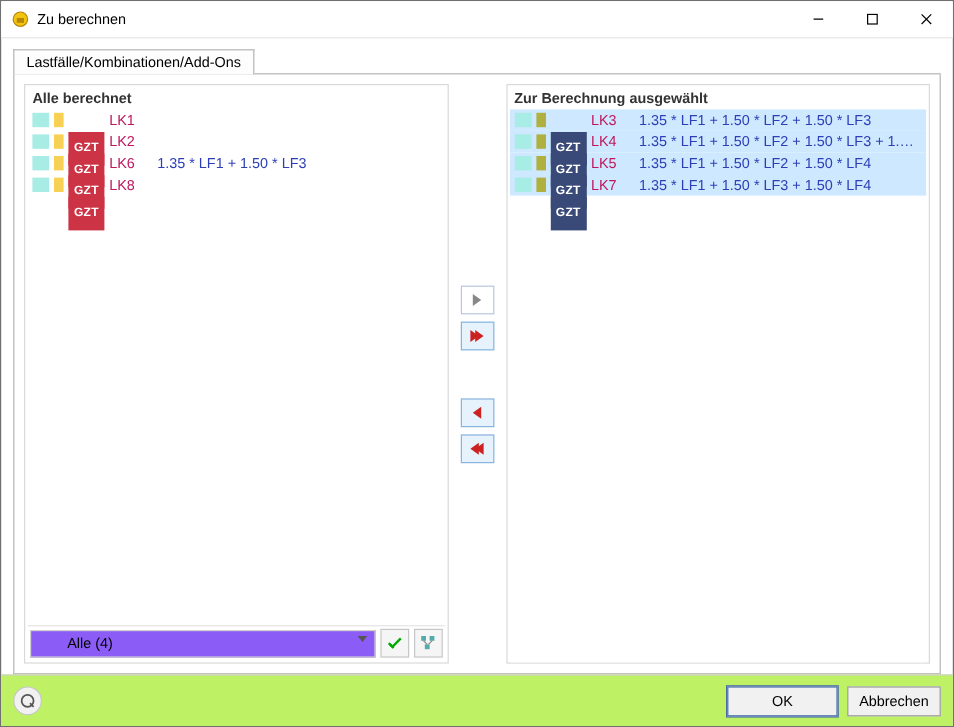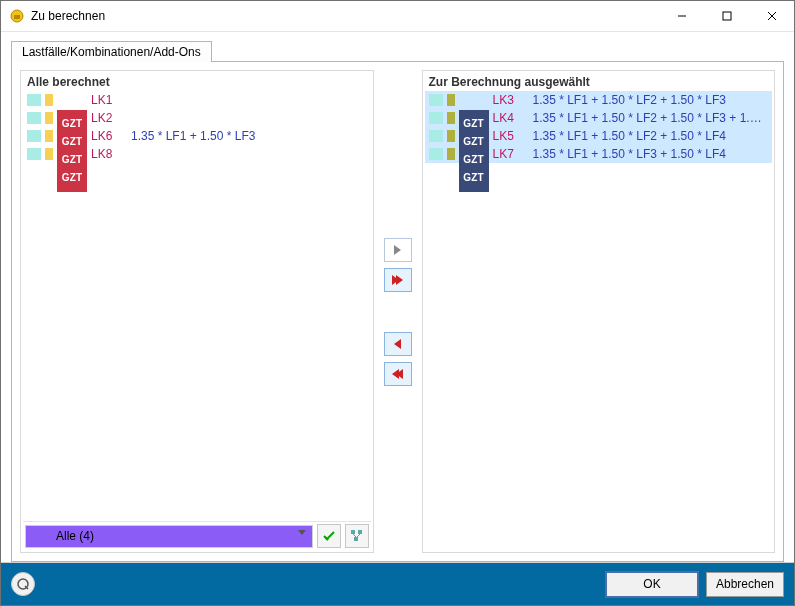--- a/index.html
+++ b/index.html
@@ -228,21 +228,21 @@
   }
   .dbl {
     display: flex; gap: 0;
   }
   .dbl .tri.right { border-left-color:#c22; }
   .dbl.left .tri.left { border-right-color:#c22; }
 
   .footer {
     height: 42px;
     border-top: 1px solid #d0d0d0;
-    background: #0369a1;
+    background: #bef264;
     display: flex;
     align-items: center;
     padding: 0 10px;
     gap: 8px;
   }
   .footer .spacer { flex: 1; }
   .fbtn {
     min-width: 76px;
     height: 23px;
     border: 1px solid #9a9a9a;

